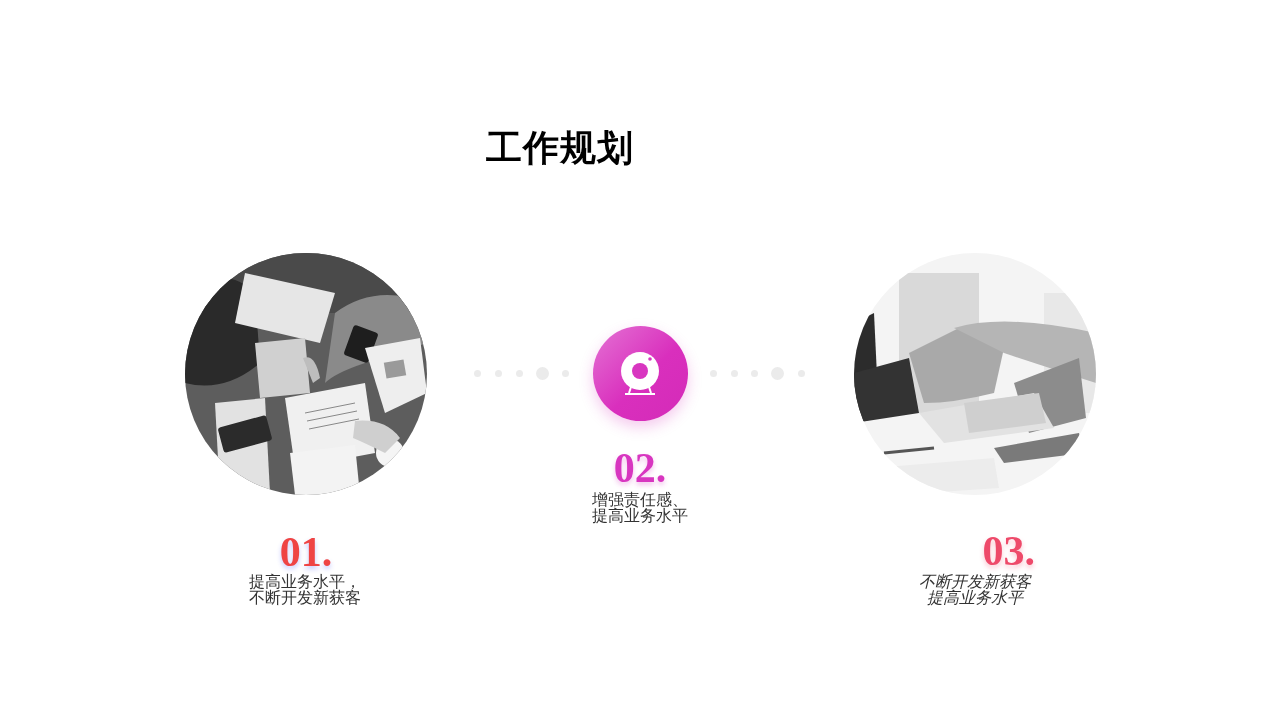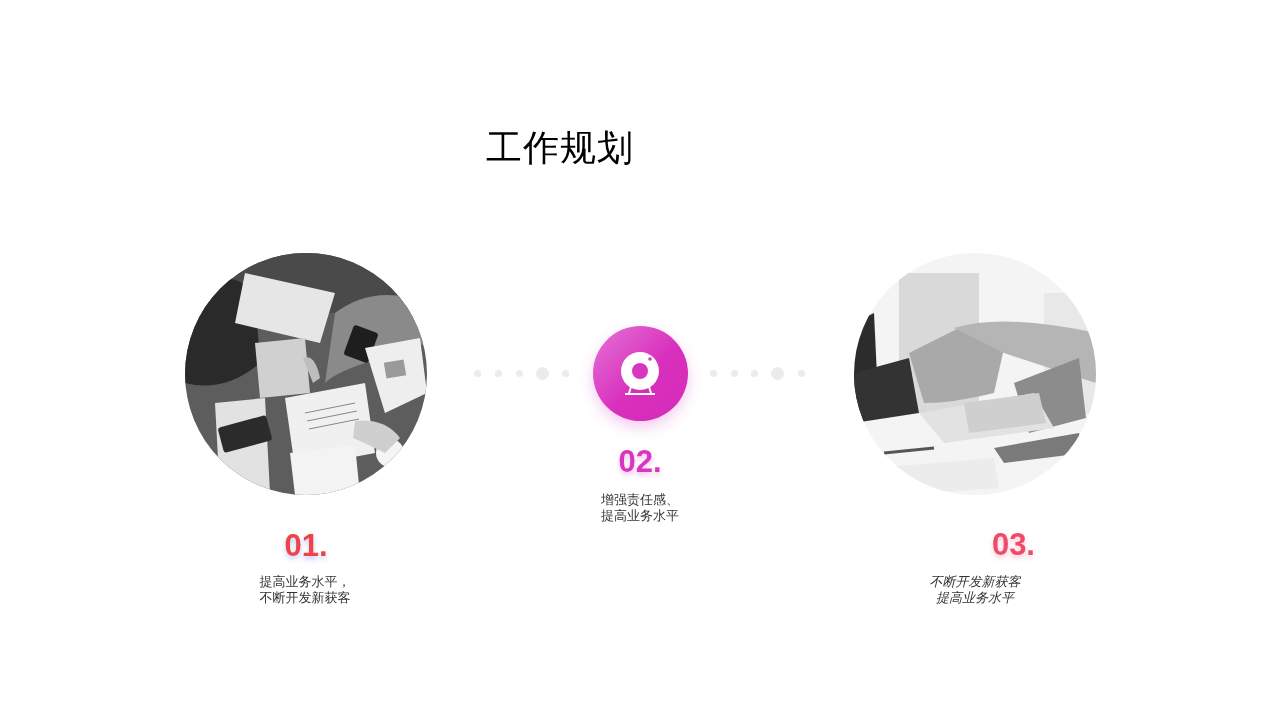--- a/index.html
+++ b/index.html
@@ -2,34 +2,34 @@
 <html><head>
 <meta charset="utf-8">
 <style>
   html, body { margin: 0; padding: 0; }
   body {
     width: 1280px; height: 720px; background: #ffffff; position: relative; overflow: hidden;
     font-family: "DejaVu Sans", "Liberation Sans", sans-serif;
   }
   .title {
     position: absolute; left: 0; width: 1120px; top: 124px; text-align: center;
-    font-size: 36px; font-weight: normal; color: #000; letter-spacing: 1px;
+    font-size: 36px; font-weight: bold; color: #000; letter-spacing: 1px;
   }
   .photo {
     position: absolute; width: 242px; height: 242px; border-radius: 50%; overflow: hidden;
   }
   .photo svg { display: block; }
   .p1 { left: 185px; top: 253px; }
   .p3 { left: 854px; top: 253px; }
   .num {
-    position: absolute; font-family: Liberation Sans, sans-serif; font-weight: bold; font-size: 31px;
+    position: absolute; font-family: Liberation Serif, serif; font-weight: bold; font-size: 42px;
     text-align: center; width: 120px;
   }
   .desc {
-    position: absolute; width: 200px; text-align: center; font-size: 13px; line-height: 16px; color: #333;
+    position: absolute; width: 200px; text-align: center; font-size: 16px; line-height: 16px; color: #333;
   }
   .dot { position: absolute; border-radius: 50%; background: #ebebeb; }
   .icon-circle {
     position: absolute; left: 593px; top: 326px; width: 95px; height: 95px; border-radius: 50%;
     background: linear-gradient(135deg, #e473d4 0%, #d92fbd 55%, #d42bb8 100%);
     box-shadow: 0 6px 14px rgba(217, 47, 189, 0.25);
   }
 </style>
 </head>
 <body>

